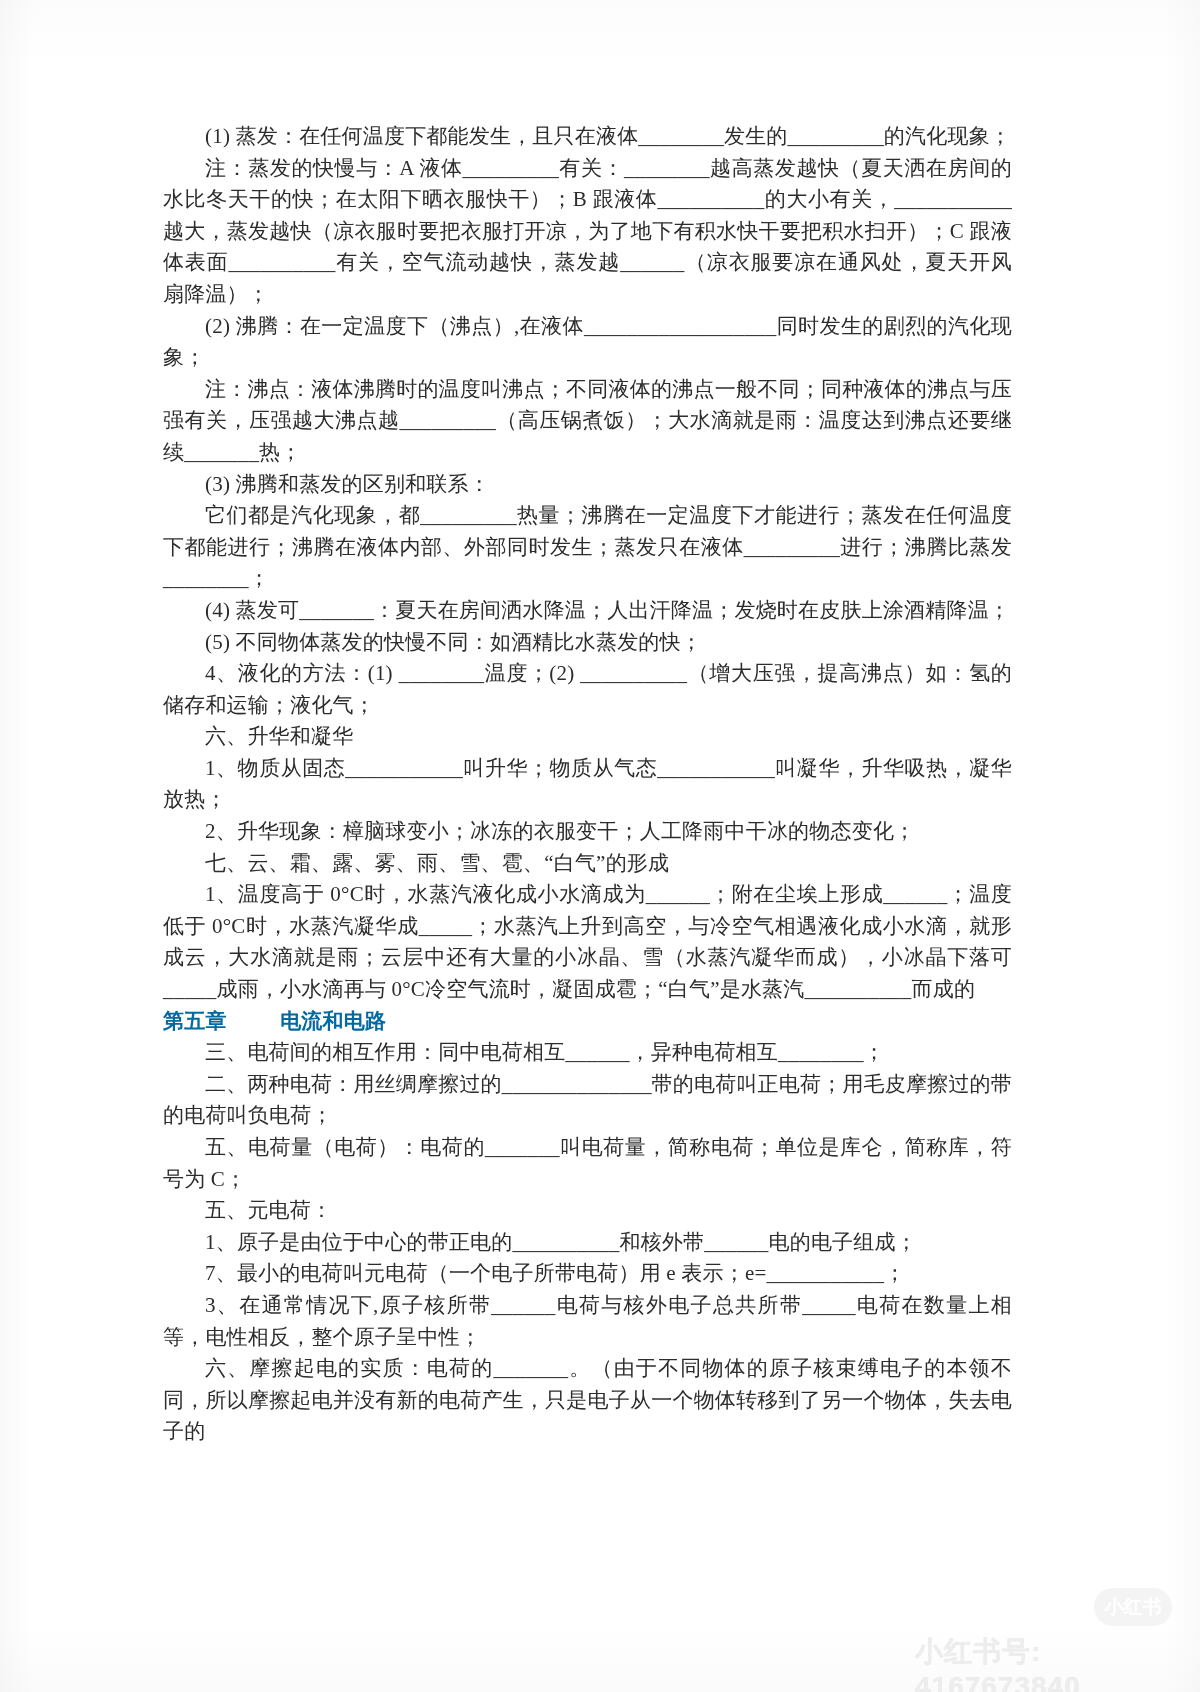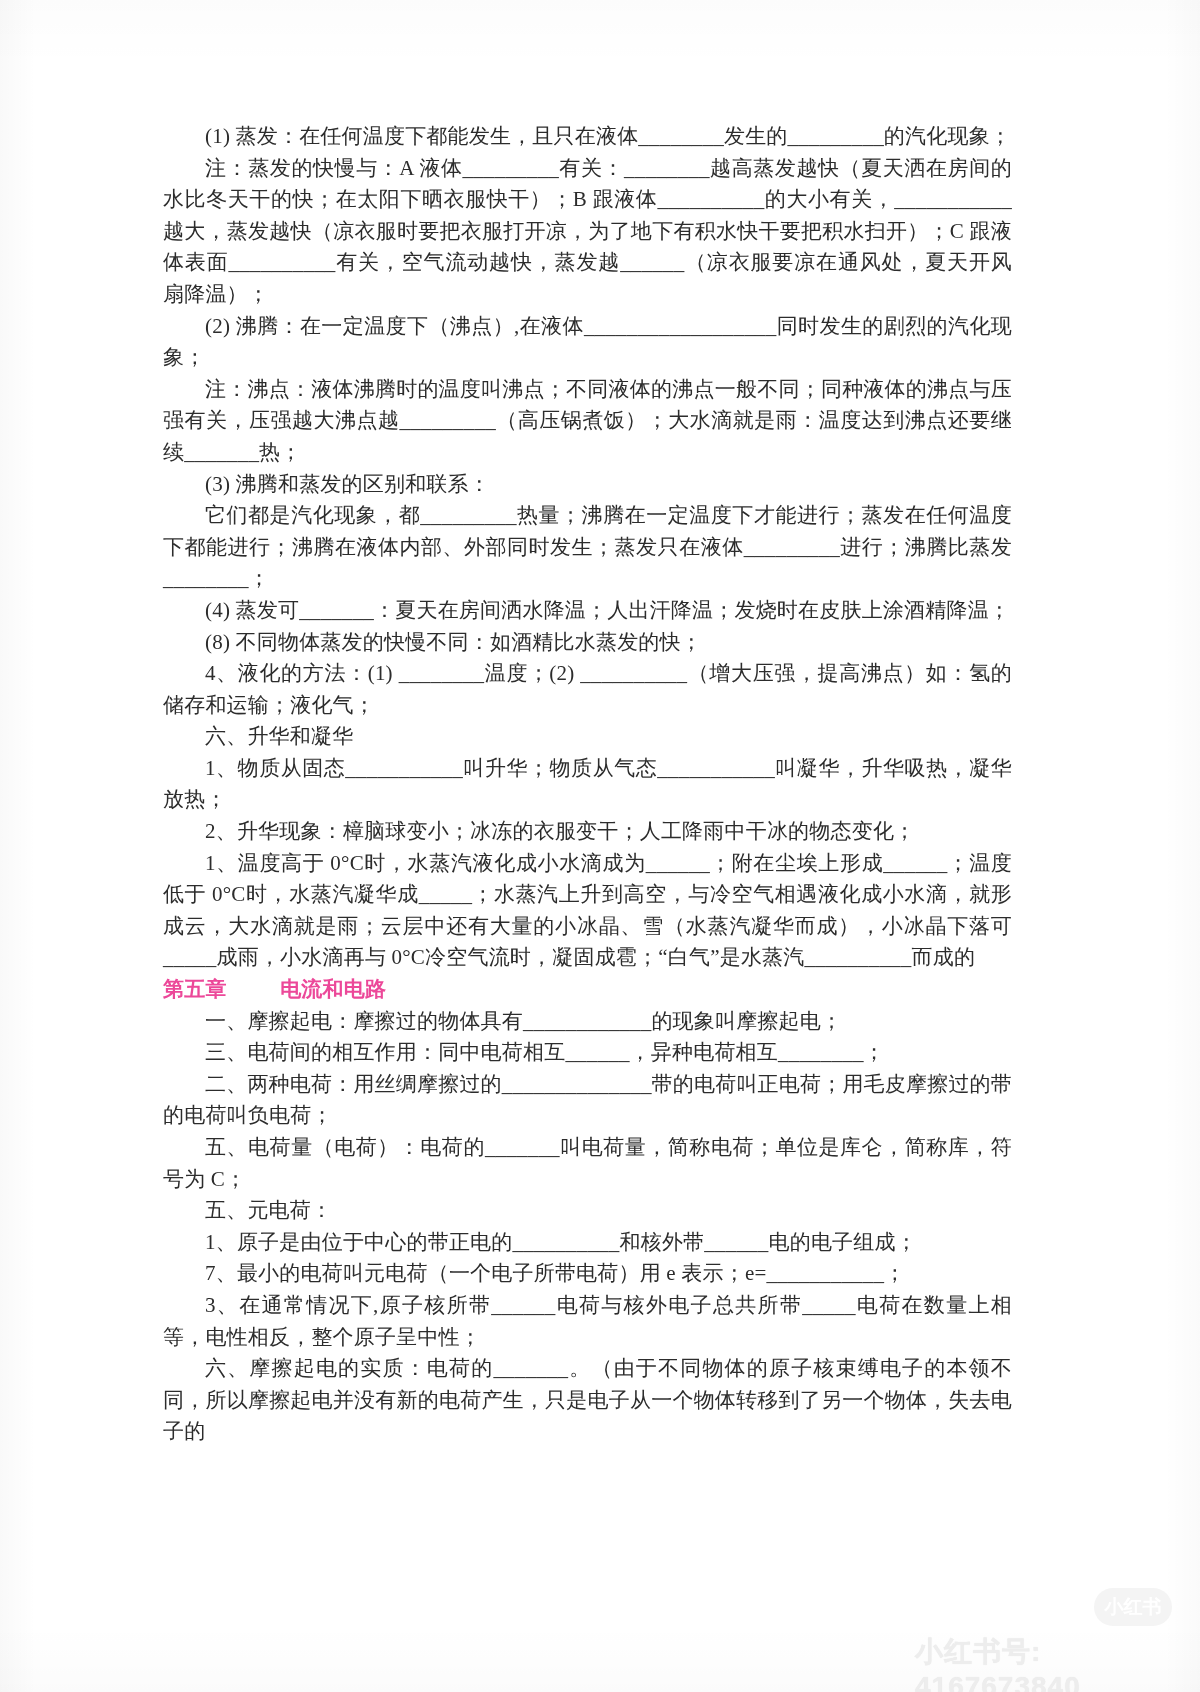--- a/index.html
+++ b/index.html
@@ -30,21 +30,21 @@
     font-weight: 500;
     letter-spacing: 0.2px;
   }
   .doc p {
     text-indent: 2em;
     margin: 0;
   }
   .doc p.chapter {
     text-indent: 0;
     font-weight: 700;
-    color: #ec4899;
+    color: #0369a1;
   }
   .doc p.chapter .chapter-title {
     margin-left: 2.55em;
   }
   .wm-badge {
     position: absolute;
     left: 1094px;
     top: 1588px;
     width: 78px;
     height: 38px;
@@ -76,30 +76,30 @@
 <div class="photo-tint"></div>
 
 <div class="doc">
   <p>(1) 蒸发：在任何温度下都能发生，且只在液体________发生的_________的汽化现象；</p>
   <p>注：蒸发的快慢与：A 液体_________有关：________越高蒸发越快（夏天洒在房间的水比冬天干的快；在太阳下晒衣服快干）；B 跟液体__________的大小有关，___________越大，蒸发越快（凉衣服时要把衣服打开凉，为了地下有积水快干要把积水扫开）；C 跟液体表面__________有关，空气流动越快，蒸发越______（凉衣服要凉在通风处，夏天开风扇降温）；</p>
   <p>(2) 沸腾：在一定温度下（沸点）,在液体__________________同时发生的剧烈的汽化现象；</p>
   <p>注：沸点：液体沸腾时的温度叫沸点；不同液体的沸点一般不同；同种液体的沸点与压强有关，压强越大沸点越_________（高压锅煮饭）；大水滴就是雨：温度达到沸点还要继续_______热；</p>
   <p>(3) 沸腾和蒸发的区别和联系：</p>
   <p>它们都是汽化现象，都_________热量；沸腾在一定温度下才能进行；蒸发在任何温度下都能进行；沸腾在液体内部、外部同时发生；蒸发只在液体_________进行；沸腾比蒸发________；</p>
   <p>(4) 蒸发可_______：夏天在房间洒水降温；人出汗降温；发烧时在皮肤上涂酒精降温；</p>
-  <p>(8) 不同物体蒸发的快慢不同：如酒精比水蒸发的快；</p>
+  <p>(5) 不同物体蒸发的快慢不同：如酒精比水蒸发的快；</p>
   <p>4、液化的方法：(1) ________温度；(2) __________（增大压强，提高沸点）如：氢的储存和运输；液化气；</p>
   <p>六、升华和凝华</p>
   <p>1、物质从固态___________叫升华；物质从气态___________叫凝华，升华吸热，凝华放热；</p>
   <p>2、升华现象：樟脑球变小；冰冻的衣服变干；人工降雨中干冰的物态变化；</p>
+  <p>七、云、霜、露、雾、雨、雪、雹、“白气”的形成</p>
   <p>1、温度高于 0°C时，水蒸汽液化成小水滴成为______；附在尘埃上形成______；温度低于 0°C时，水蒸汽凝华成_____；水蒸汽上升到高空，与冷空气相遇液化成小水滴，就形成云，大水滴就是雨；云层中还有大量的小冰晶、雪（水蒸汽凝华而成），小冰晶下落可_____成雨，小水滴再与 0°C冷空气流时，凝固成雹；“白气”是水蒸汽__________而成的</p>
   <p class="chapter">
     <span class="chapter-number">第五章</span><span class="chapter-title">电流和电路</span>
   </p>
-  <p>一、摩擦起电：摩擦过的物体具有____________的现象叫摩擦起电；</p>
   <p>三、电荷间的相互作用：同中电荷相互______，异种电荷相互________；</p>
   <p>二、两种电荷：用丝绸摩擦过的______________带的电荷叫正电荷；用毛皮摩擦过的带的电荷叫负电荷；</p>
   <p>五、电荷量（电荷）：电荷的_______叫电荷量，简称电荷；单位是库仑，简称库，符号为 C；</p>
   <p>五、元电荷：</p>
   <p>1、原子是由位于中心的带正电的__________和核外带______电的电子组成；</p>
   <p>7、最小的电荷叫元电荷（一个电子所带电荷）用 e 表示；e=___________；</p>
   <p>3、在通常情况下,原子核所带______电荷与核外电子总共所带_____电荷在数量上相等，电性相反，整个原子呈中性；</p>
   <p>六、摩擦起电的实质：电荷的_______。（由于不同物体的原子核束缚电子的本领不同，所以摩擦起电并没有新的电荷产生，只是电子从一个物体转移到了另一个物体，失去电子的</p>
 </div>
 

